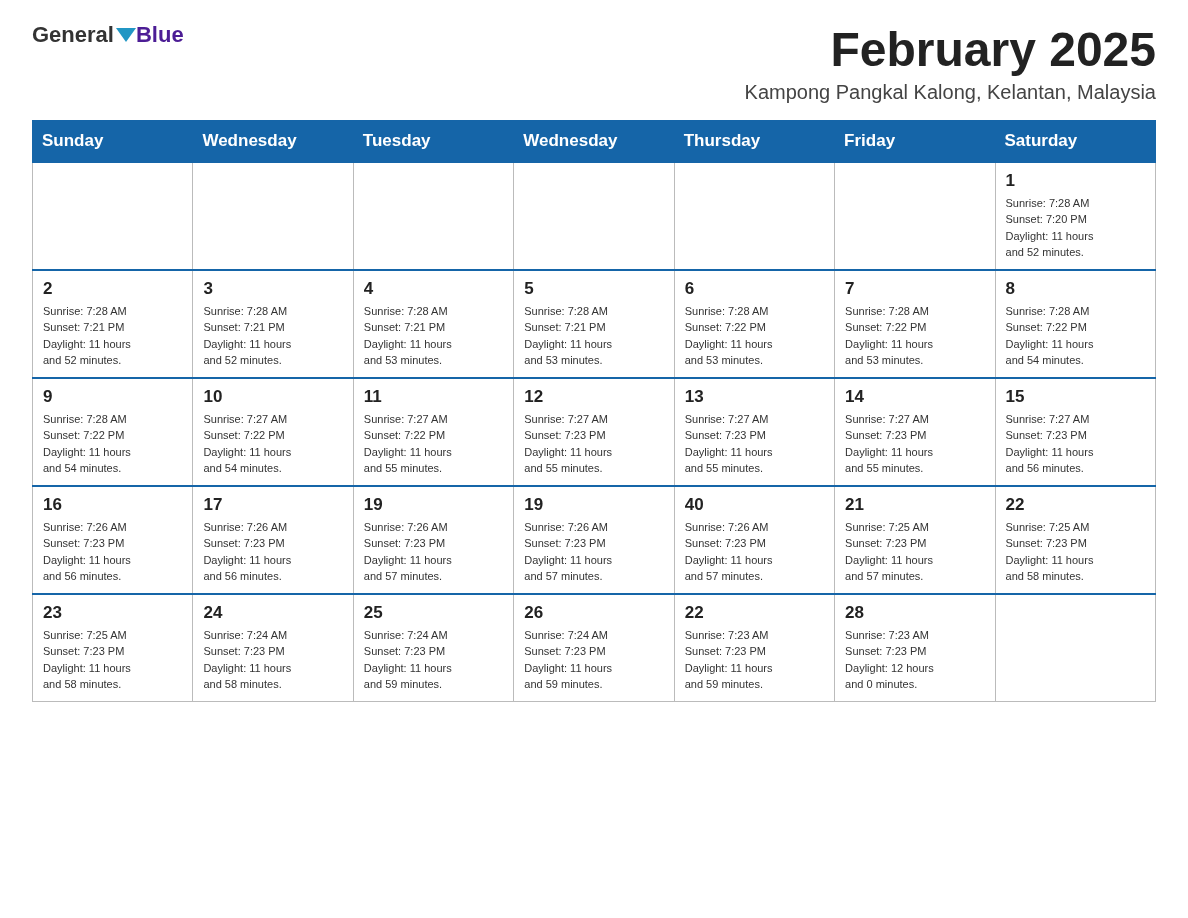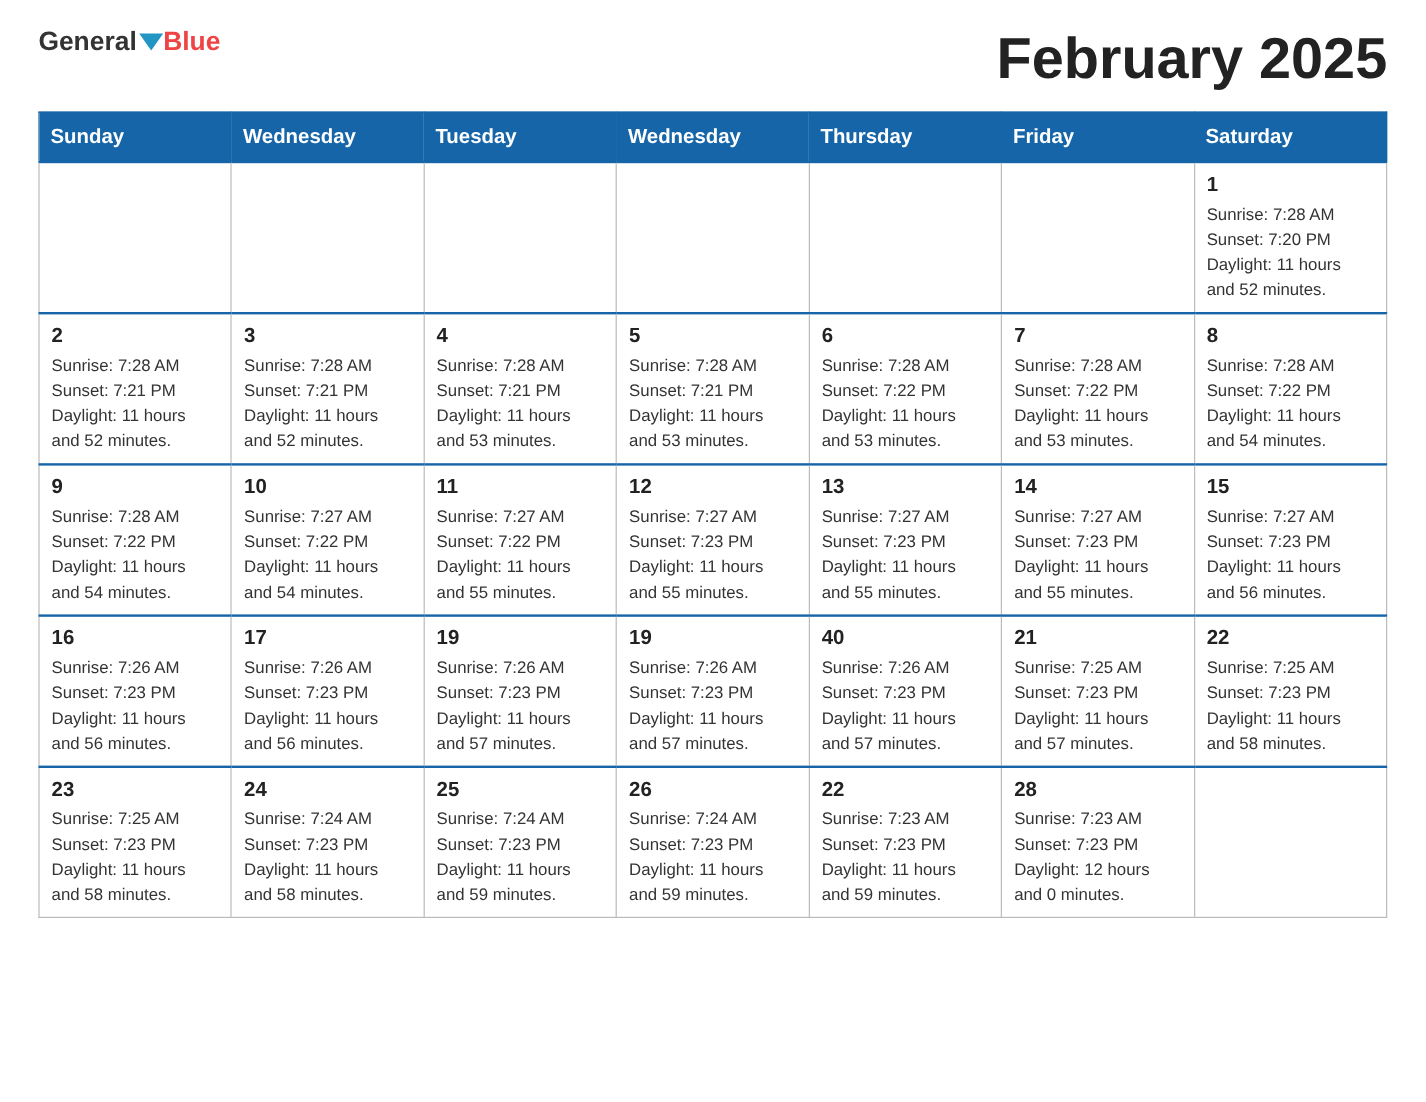--- a/index.html
+++ b/index.html
@@ -22,21 +22,21 @@
       flex-direction: row;
       align-items: flex-start;
     }
     .logo-text {
       font-size: 22px;
       font-weight: bold;
       color: #333;
       line-height: 1;
     }
     .logo-text span.blue {
-      color: #ef4444;
+      color: #4c1d95;
     }
     .logo-triangle {
       width: 0;
       height: 0;
       border-left: 10px solid transparent;
       border-right: 10px solid transparent;
       border-top: 14px solid #2196c4;
       display: inline-block;
       margin-left: 2px;
       vertical-align: middle;
@@ -86,21 +86,21 @@
     .calendar tr.week-row td {
       border-top: 2px solid #1565a8;
     }
     .day-number {
       font-size: 17px;
       font-weight: bold;
       color: #222;
       margin-bottom: 4px;
     }
     .day-info {
-      font-size: 14px;
+      font-size: 11px;
       color: #333;
       line-height: 1.5;
     }
     .empty-cell {
       background: #f9f9f9;
     }
     .calendar td.empty-cell {
       border-top: 1px solid #bbb;
     }
   </style>
@@ -110,20 +110,21 @@
 <div class="header-row">
   <div class="logo">
     <div class="logo-top">
       <span class="logo-text">General</span>
       <span class="logo-triangle"></span>
     </div>
     <span class="logo-text"><span class="blue">Blue</span></span>
   </div>
   <div class="title-block">
     <div class="calendar-title">February 2025</div>
+    <div class="calendar-subtitle">Kampong Pangkal Kalong, Kelantan, Malaysia</div>
   </div>
 </div>
 
 <table class="calendar">
   <thead>
     <tr>
     <th>Sunday</th>
         <th>Wednesday</th>
         <th>Tuesday</th>
         <th>Wednesday</th>

